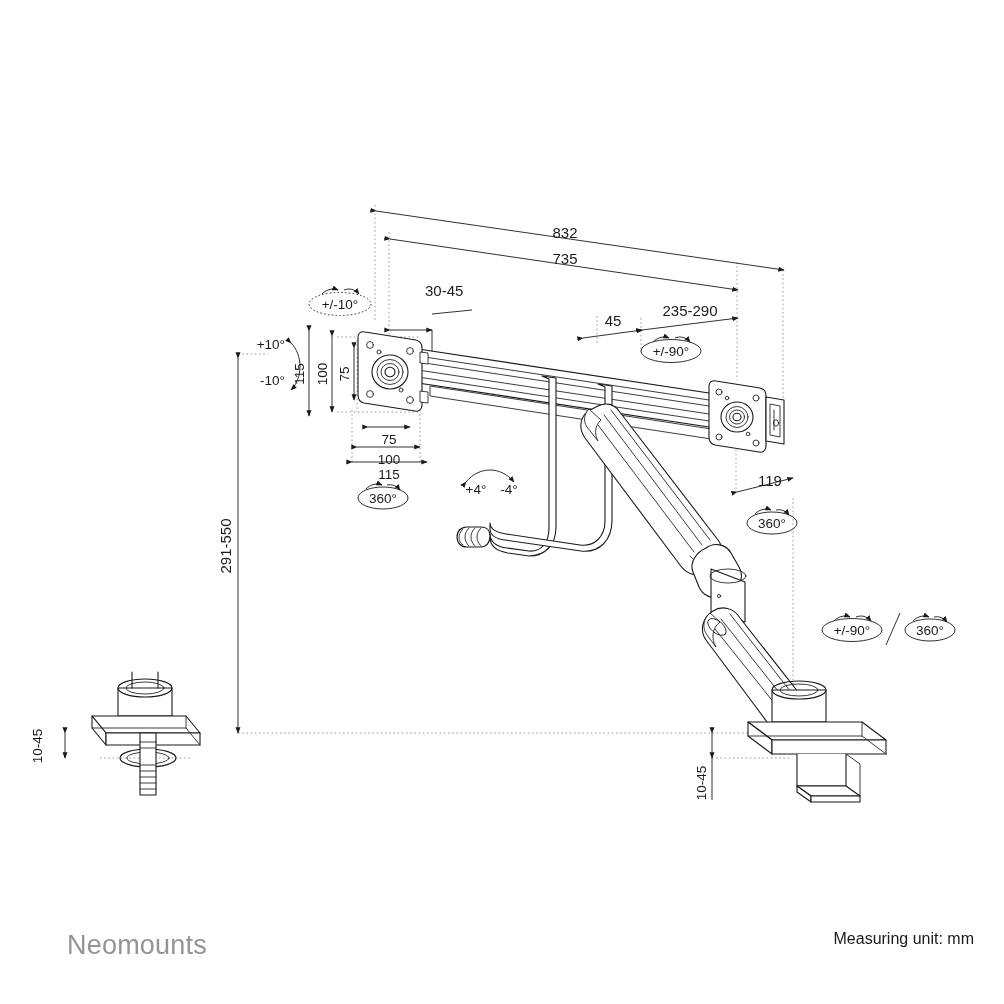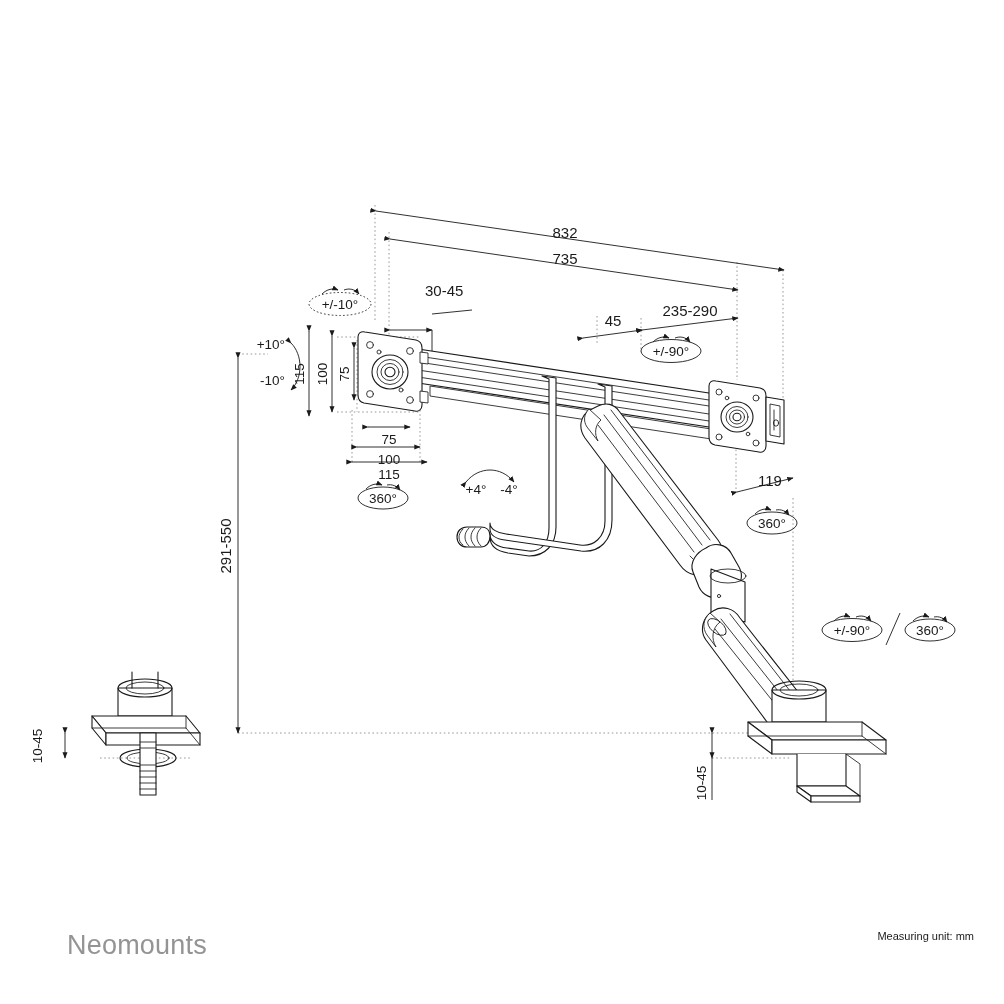--- a/index.html
+++ b/index.html
@@ -16,21 +16,21 @@
     position:absolute;left:0;right:0;bottom:0;height:74px;
     display:flex;align-items:flex-start;justify-content:space-between;
     padding:0 30px 18px 30px;box-sizing:border-box;margin-left:37px;
   }
   .brand{
     color:#949494;font-size:27px;letter-spacing:.2px;
     font-family:"Liberation Sans","DejaVu Sans",sans-serif;
     user-select:none;
   }
   .unit{
-    color:#1a1a1a;font-size:11px;
+    color:#1a1a1a;font-size:16px;
     font-family:"Liberation Sans","DejaVu Sans",sans-serif;
   }
 </style>
 </head>
 <body>
 
 <div id="sheet">
 <svg viewBox="0 0 1004 1004" xmlns="http://www.w3.org/2000/svg">
   <defs>
     <marker id="ar" viewBox="0 0 10 10" refX="9" refY="5" markerWidth="7" markerHeight="7" orient="auto-start-reverse">

